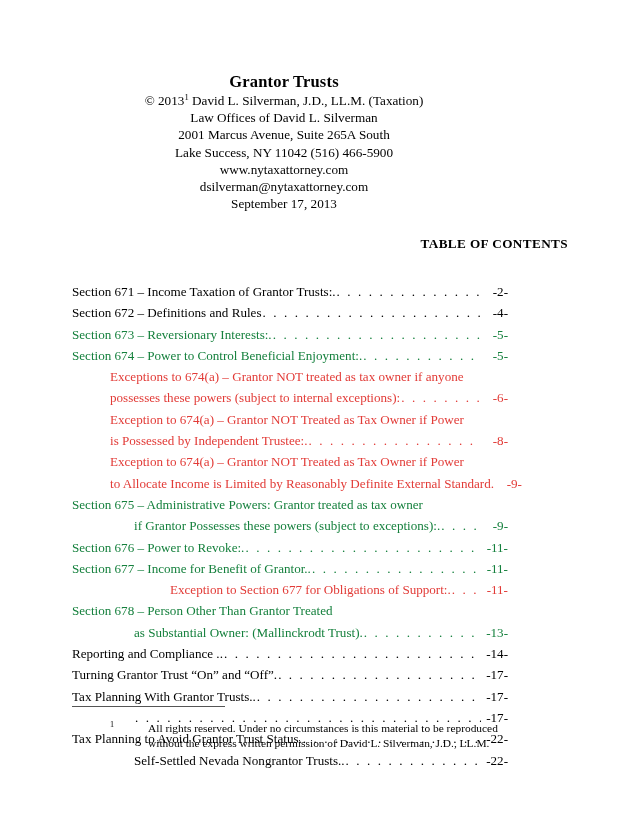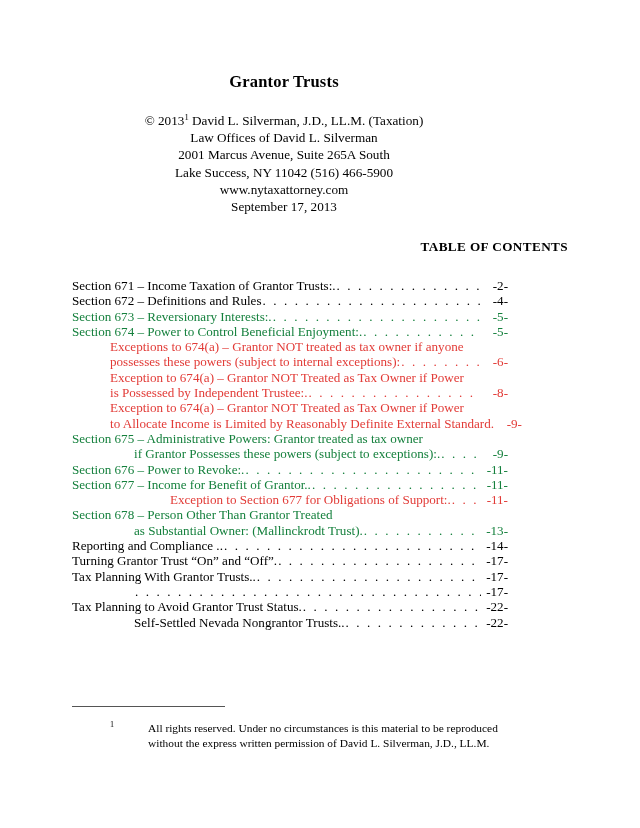--- a/index.html
+++ b/index.html
@@ -27,21 +27,20 @@
   .doc-title {
     text-align: center;
     font-weight: bold;
     font-size: 16.5px;
     letter-spacing: .2px;
     margin: 0;
     padding-top: 72px;
   }
   .byline-block {
     text-align: center;
-    margin-top: 20px;
     font-size: 13.2px;
     line-height: 17.2px;
   }
   .byline-block div { white-space: nowrap; }
   sup.fn { font-size: 8.6px; vertical-align: super; line-height: 0; }
 
   .toc-heading {
     text-align: right;
     font-weight: bold;
     font-size: 13.2px;
@@ -56,20 +55,21 @@
     left: 72px;
     right: 60px;
     top: 278px;
   }
   .toc-row {
     display: flex;
     align-items: flex-start;
     font-size: 13.1px;
     line-height: 15.3px;
     white-space: nowrap;
+    margin-top: 6px;
   }
   .toc-text { flex: 0 0 auto; }
   .toc-dots {
     flex: 1 1 auto;
     overflow: hidden;
     white-space: nowrap;
     margin: 0 1px 0 1px;
     letter-spacing: 2.1px;
     font-size: 13.1px;
   }
@@ -129,20 +129,21 @@
   <h1 class="doc-title">Grantor Trusts</h1>
 
   <div class="byline-block">
     <div>
       <span>© 2013</span><sup class="fn">1</sup><span> David L. Silverman, J.D., LL.M. (Taxation)</span>
     </div>
     <div>Law Offices of David L. Silverman</div>
     <div>2001 Marcus Avenue, Suite 265A South</div>
     <div>Lake Success, NY 11042 (516) 466-5900</div>
     <div>www.nytaxattorney.com</div>
+    <div>dsilverman@nytaxattorney.com</div>
     <div>September 17, 2013</div>
   </div>
 
   <h2 class="toc-heading">TABLE OF CONTENTS</h2>
 
   <div class="toc" id="toc">
       <div class="toc-row c-black ind0">
         <span class="toc-text">Section 671 – Income Taxation of Grantor Trusts:.</span>
         <span class="toc-dots"></span>
         <span class="toc-page">-2-</span>

